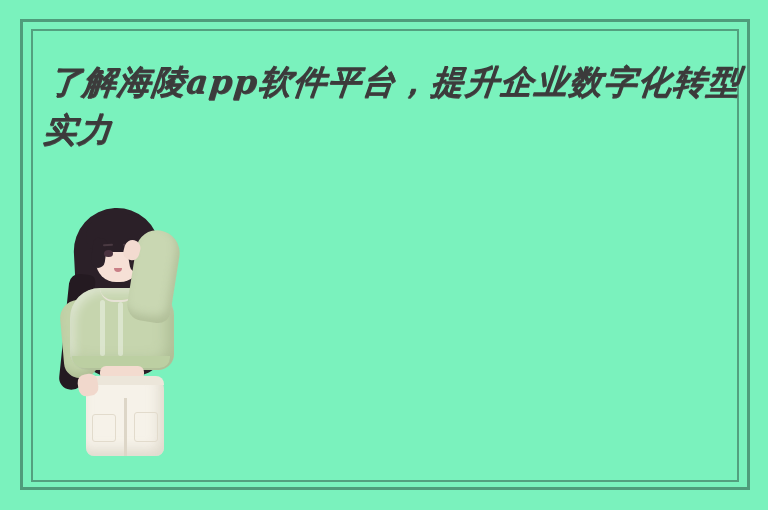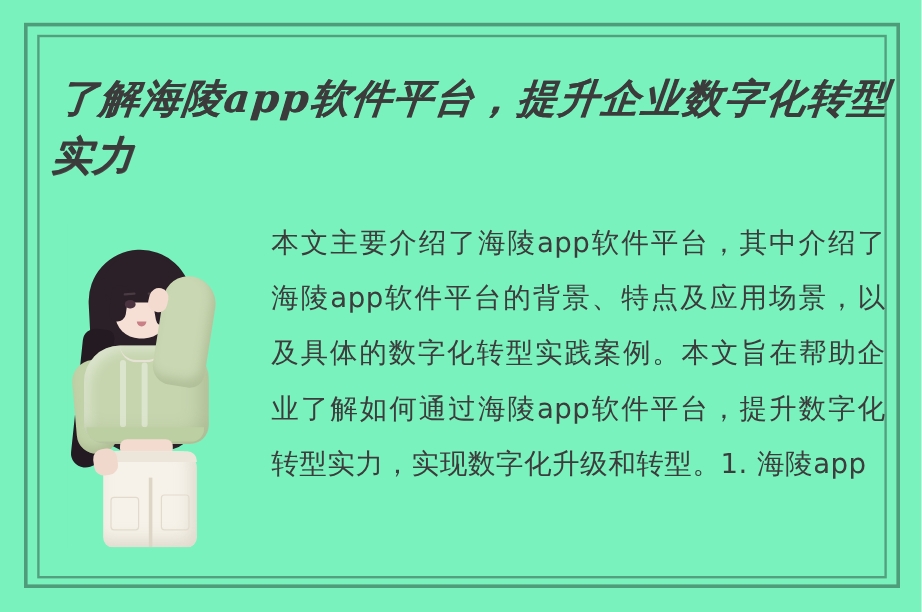--- a/index.html
+++ b/index.html
@@ -371,15 +371,14 @@
       <div class="brow r"></div>
       <div class="eye l"></div>
       <div class="eye r"></div>
       <div class="mouth"></div>
 
       <div class="arm-up"></div>
       <div class="hand-up"></div>
     </div>
   </div>
 
-  <div class="body-copy">本文主要介绍了海陵app软件平台，其中介绍了海陵app软件平台的背景、特点及应用场景，以及具体的数字化转型实践案例。本文旨在帮助企业了解如何通过海陵app软件平台，提升数字化转型实力，实现数字化升级和转型。1. 海陵app</div>
 
 </div>
 
 </body></html>

